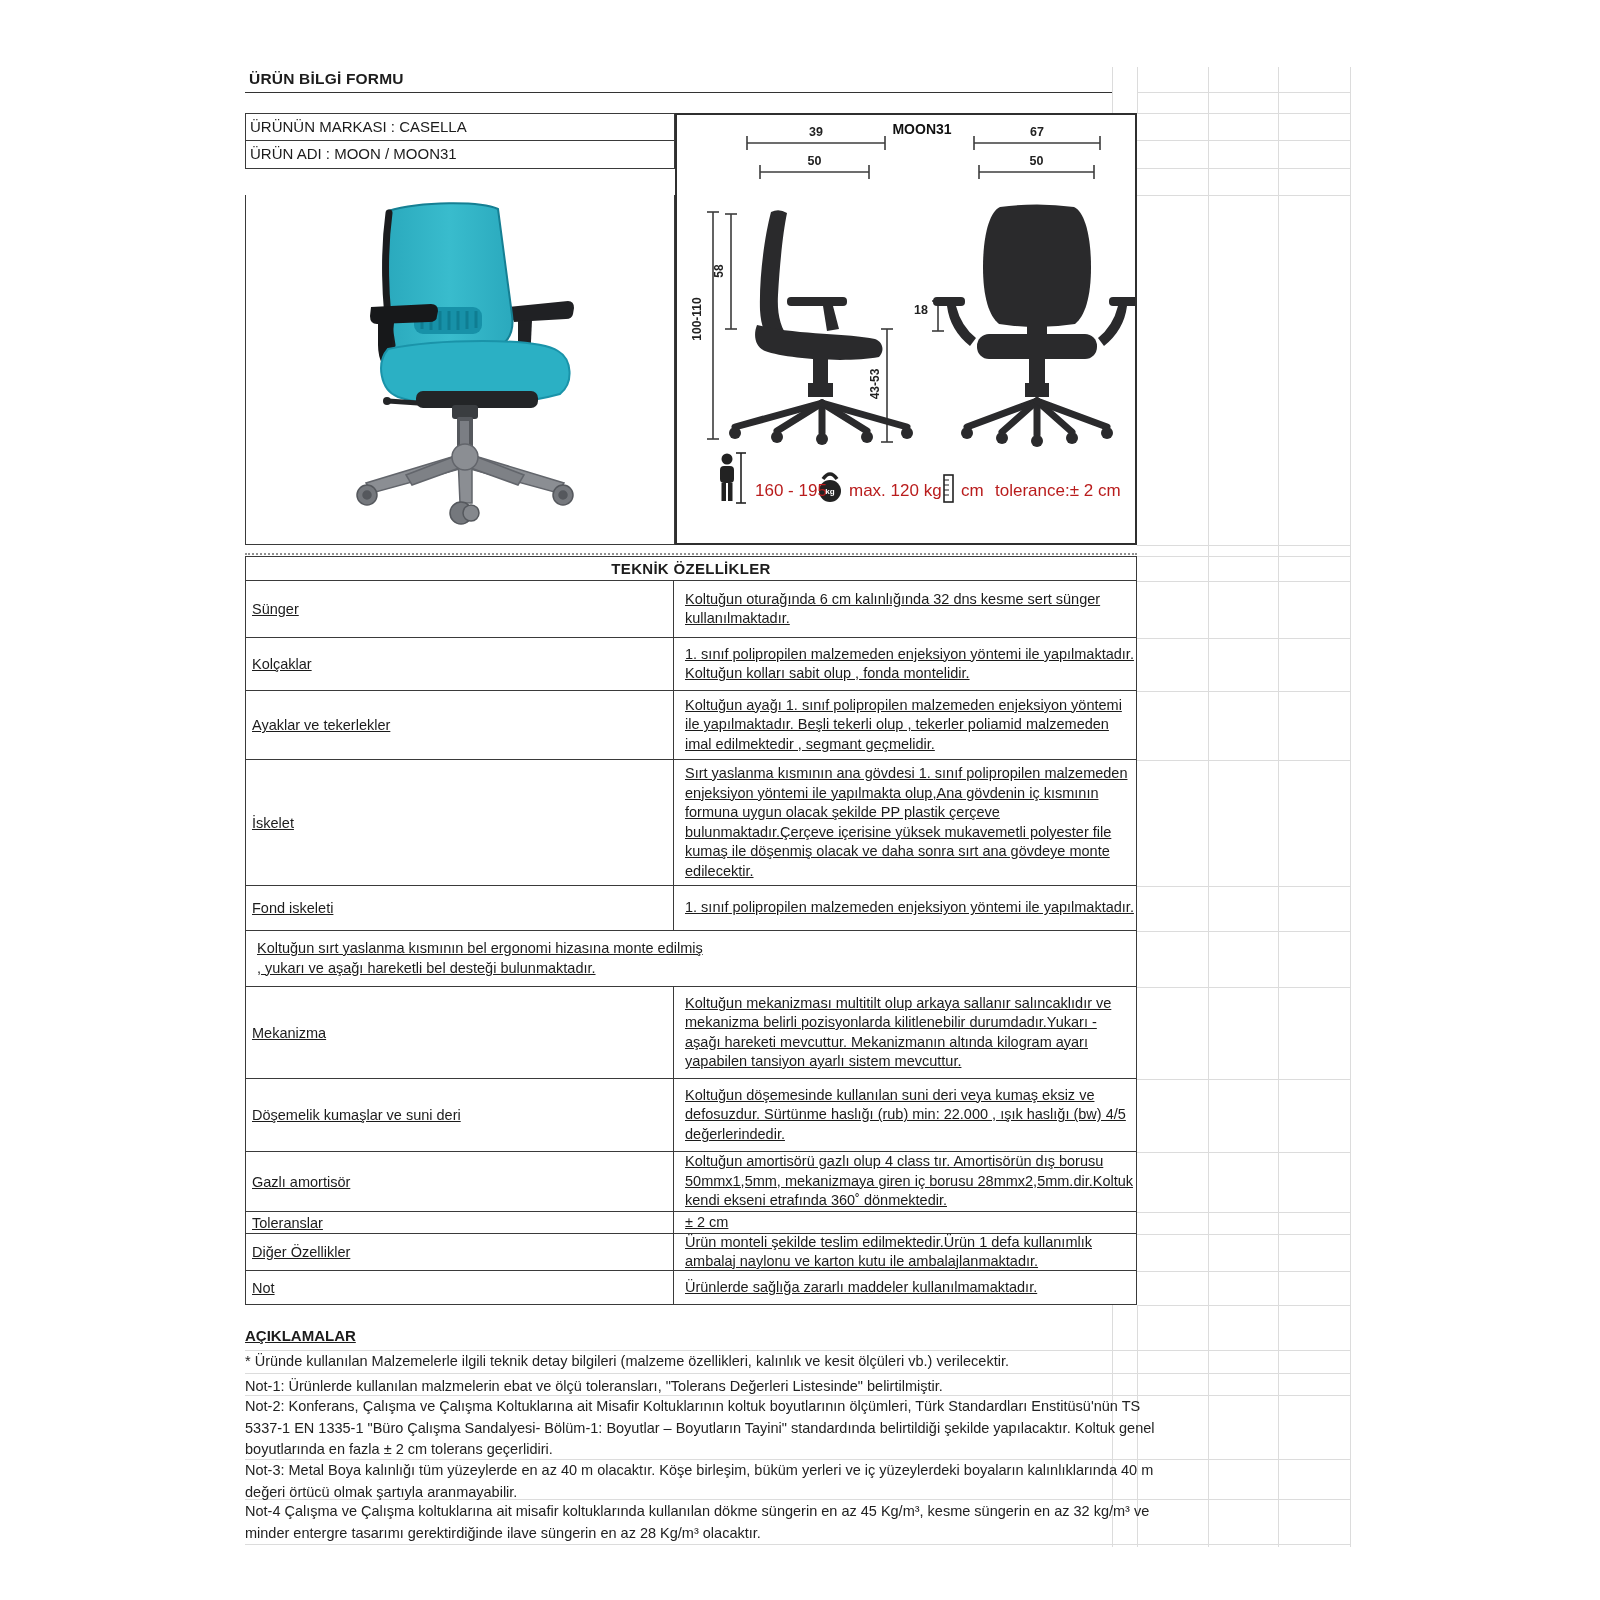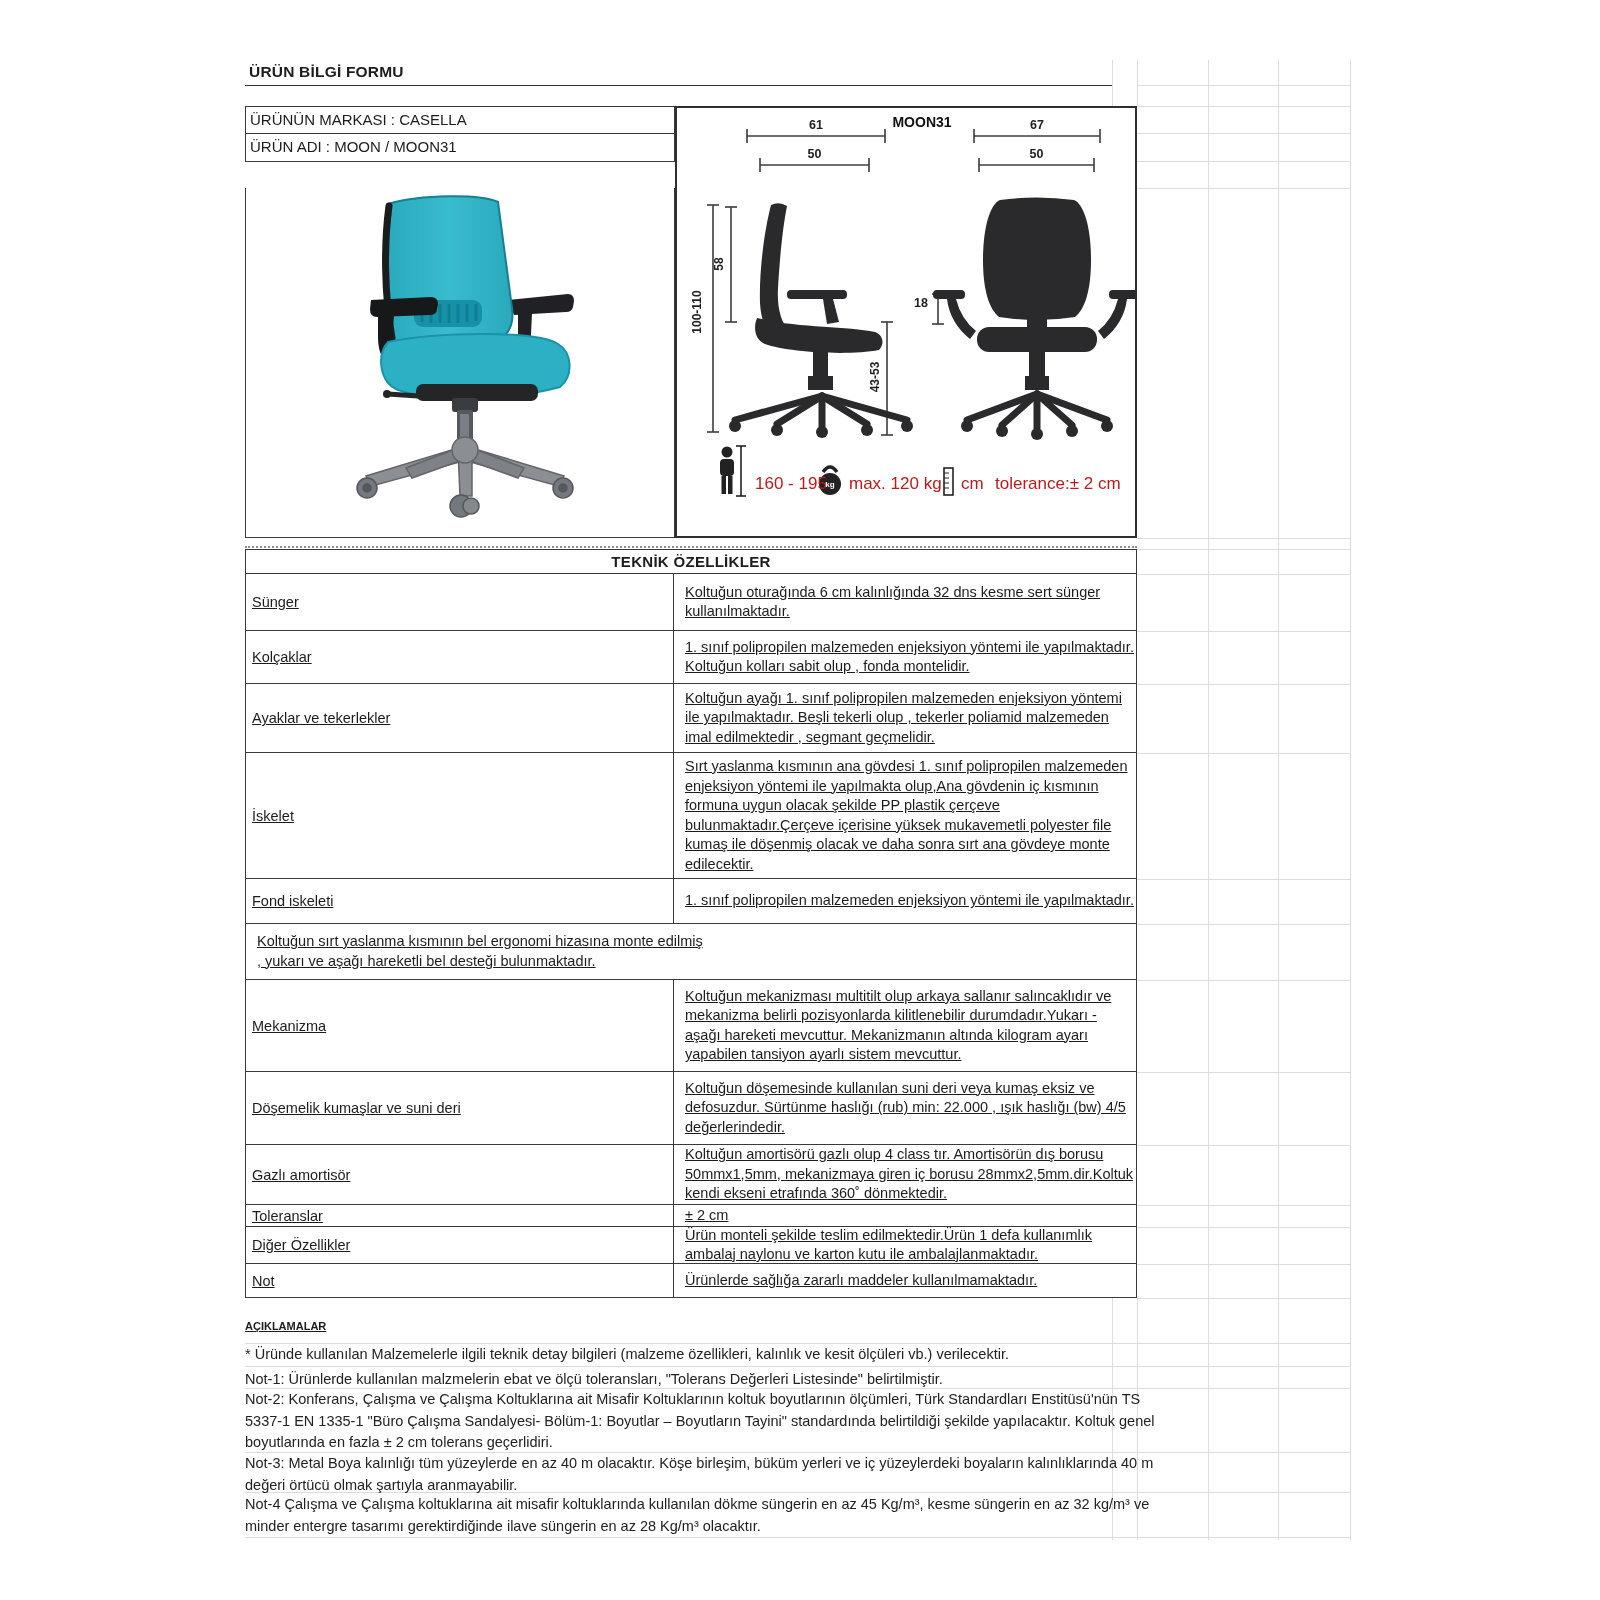--- a/index.html
+++ b/index.html
@@ -1,17 +1,17 @@
 <!DOCTYPE html>
 <html><head>
 <meta charset="utf-8">
 <style>
   html,body{margin:0;padding:0;background:#ffffff;}
   body{width:1600px;height:1600px;position:relative;font-family:"Liberation Sans","DejaVu Sans",sans-serif;color:#1c1c1c;overflow:hidden;}
-  .sheet{position:absolute;left:0;top:0;width:1600px;height:1224px;border-radius:27px;}
+  .sheet{position:absolute;left:0;top:7px;width:1600px;height:1224px;border-radius:27px;}
   .abs{position:absolute;box-sizing:border-box;text-decoration:underline;}
   
   .gv{position:absolute;width:1px;background:#dcdcdc;}
   .gh{position:absolute;height:1px;background:#dcdcdc;}
   
   .cell{position:absolute;box-sizing:border-box;font-size:14.5px;}
   .title-cell{left:245px;top:60px;width:867px;height:26px;border-bottom:1.8px solid #333;font-weight:bold;font-size:15.5px;padding:3px 0 0 4px;letter-spacing:.2px;}
   .brand-cell{left:245px;top:106px;width:430px;height:28px;border:1.5px solid #3a3a3a;padding:4px 0 0 4px;font-size:15px;}
   .name-cell{left:245px;top:133px;width:430px;height:29px;border:1.5px solid #3a3a3a;border-top:none;padding:5px 0 0 4px;font-size:15px;}
   .caption-cell{left:245px;top:161px;width:430px;height:28px;border-left:1.5px solid #3a3a3a;border-right:1.5px solid #3a3a3a;border-bottom:1.5px solid #3a3a3a;text-align:center;padding-top:5px;font-size:15px;}
@@ -26,21 +26,21 @@
   .spec-value .vt{width:492px;padding-left:11px;line-height:19.5px;font-size:14.5px;}
   .r0{height:57px}.r1{height:53px}.r2{height:69px}.r3{height:126px}.r4{height:45px}.r5{height:56px}
   .r6{height:92px}.r7{height:73px}.r8{height:60px}.r9{height:22px}.r10{height:37px}.r11{height:34px}
   
   .dlabel{position:absolute;font-weight:bold;font-size:12.5px;color:#222;text-align:center;}
   .dim-v{position:absolute;font-weight:bold;font-size:12px;color:#222;width:80px;text-align:center;transform:rotate(-90deg);}
   .model-label{position:absolute;font-weight:bold;font-size:14px;color:#111;text-align:center;}
   .leg-text{position:absolute;font-size:17px;color:#b91c1c;white-space:nowrap;}
   .kg-glyph{position:absolute;color:#fff;font-size:8px;font-weight:bold;text-align:center;}
   
-  .notes-header{left:245px;top:1320px;font-weight:bold;font-size:11px;}
+  .notes-header{left:245px;top:1320px;font-weight:bold;font-size:15px;}
   .note{position:absolute;left:245px;width:930px;font-size:14.5px;line-height:21.5px;color:#222;}
   .n0{top:1344px}.n1{top:1369px}.n2{top:1389px}.n3{top:1453px}.n4{top:1494px}
 </style>
 </head>
 <body>
 
 <div class="sheet">
 
   <div id="grid">
       <div class="gv" style="left: 1112px; top: 60px; height: 46px;"></div>
@@ -250,21 +250,21 @@
         <g stroke="#222" stroke-width="1">
             <line x1="267" y1="365" x2="272" y2="365"></line>
             <line x1="267" y1="370" x2="272" y2="370"></line>
             <line x1="267" y1="375" x2="272" y2="375"></line>
             <line x1="267" y1="380" x2="272" y2="380"></line>
           </g>
       </g>
     </svg>
 
     <div class="model-label" style="left:180px;top:6px;width:130px">MOON31</div>
-    <div class="dlabel" style="left:70px;top:10px;width:138px">61</div>
+    <div class="dlabel" style="left:70px;top:10px;width:138px">39</div>
     <div class="dlabel" style="left:83px;top:39px;width:109px">50</div>
     <div class="dlabel" style="left:297px;top:10px;width:126px">67</div>
     <div class="dlabel" style="left:302px;top:39px;width:115px">50</div>
     <div class="dim-v" style="left:-20px;top:197px">100-110</div>
     <div class="dim-v" style="left:2px;top:149px">58</div>
     <div class="dim-v" style="left:158px;top:262px">43-53</div>
     <div class="dlabel" style="left:234px;top:188px;width:20px">18</div>
     <div class="leg-text" style="left:78px;top:366px">160 - 195</div>
     <div class="kg-glyph" style="left:146px;top:372px;width:14px">kg</div>
     <div class="leg-text" style="left:172px;top:366px">max. 120 kg</div>

